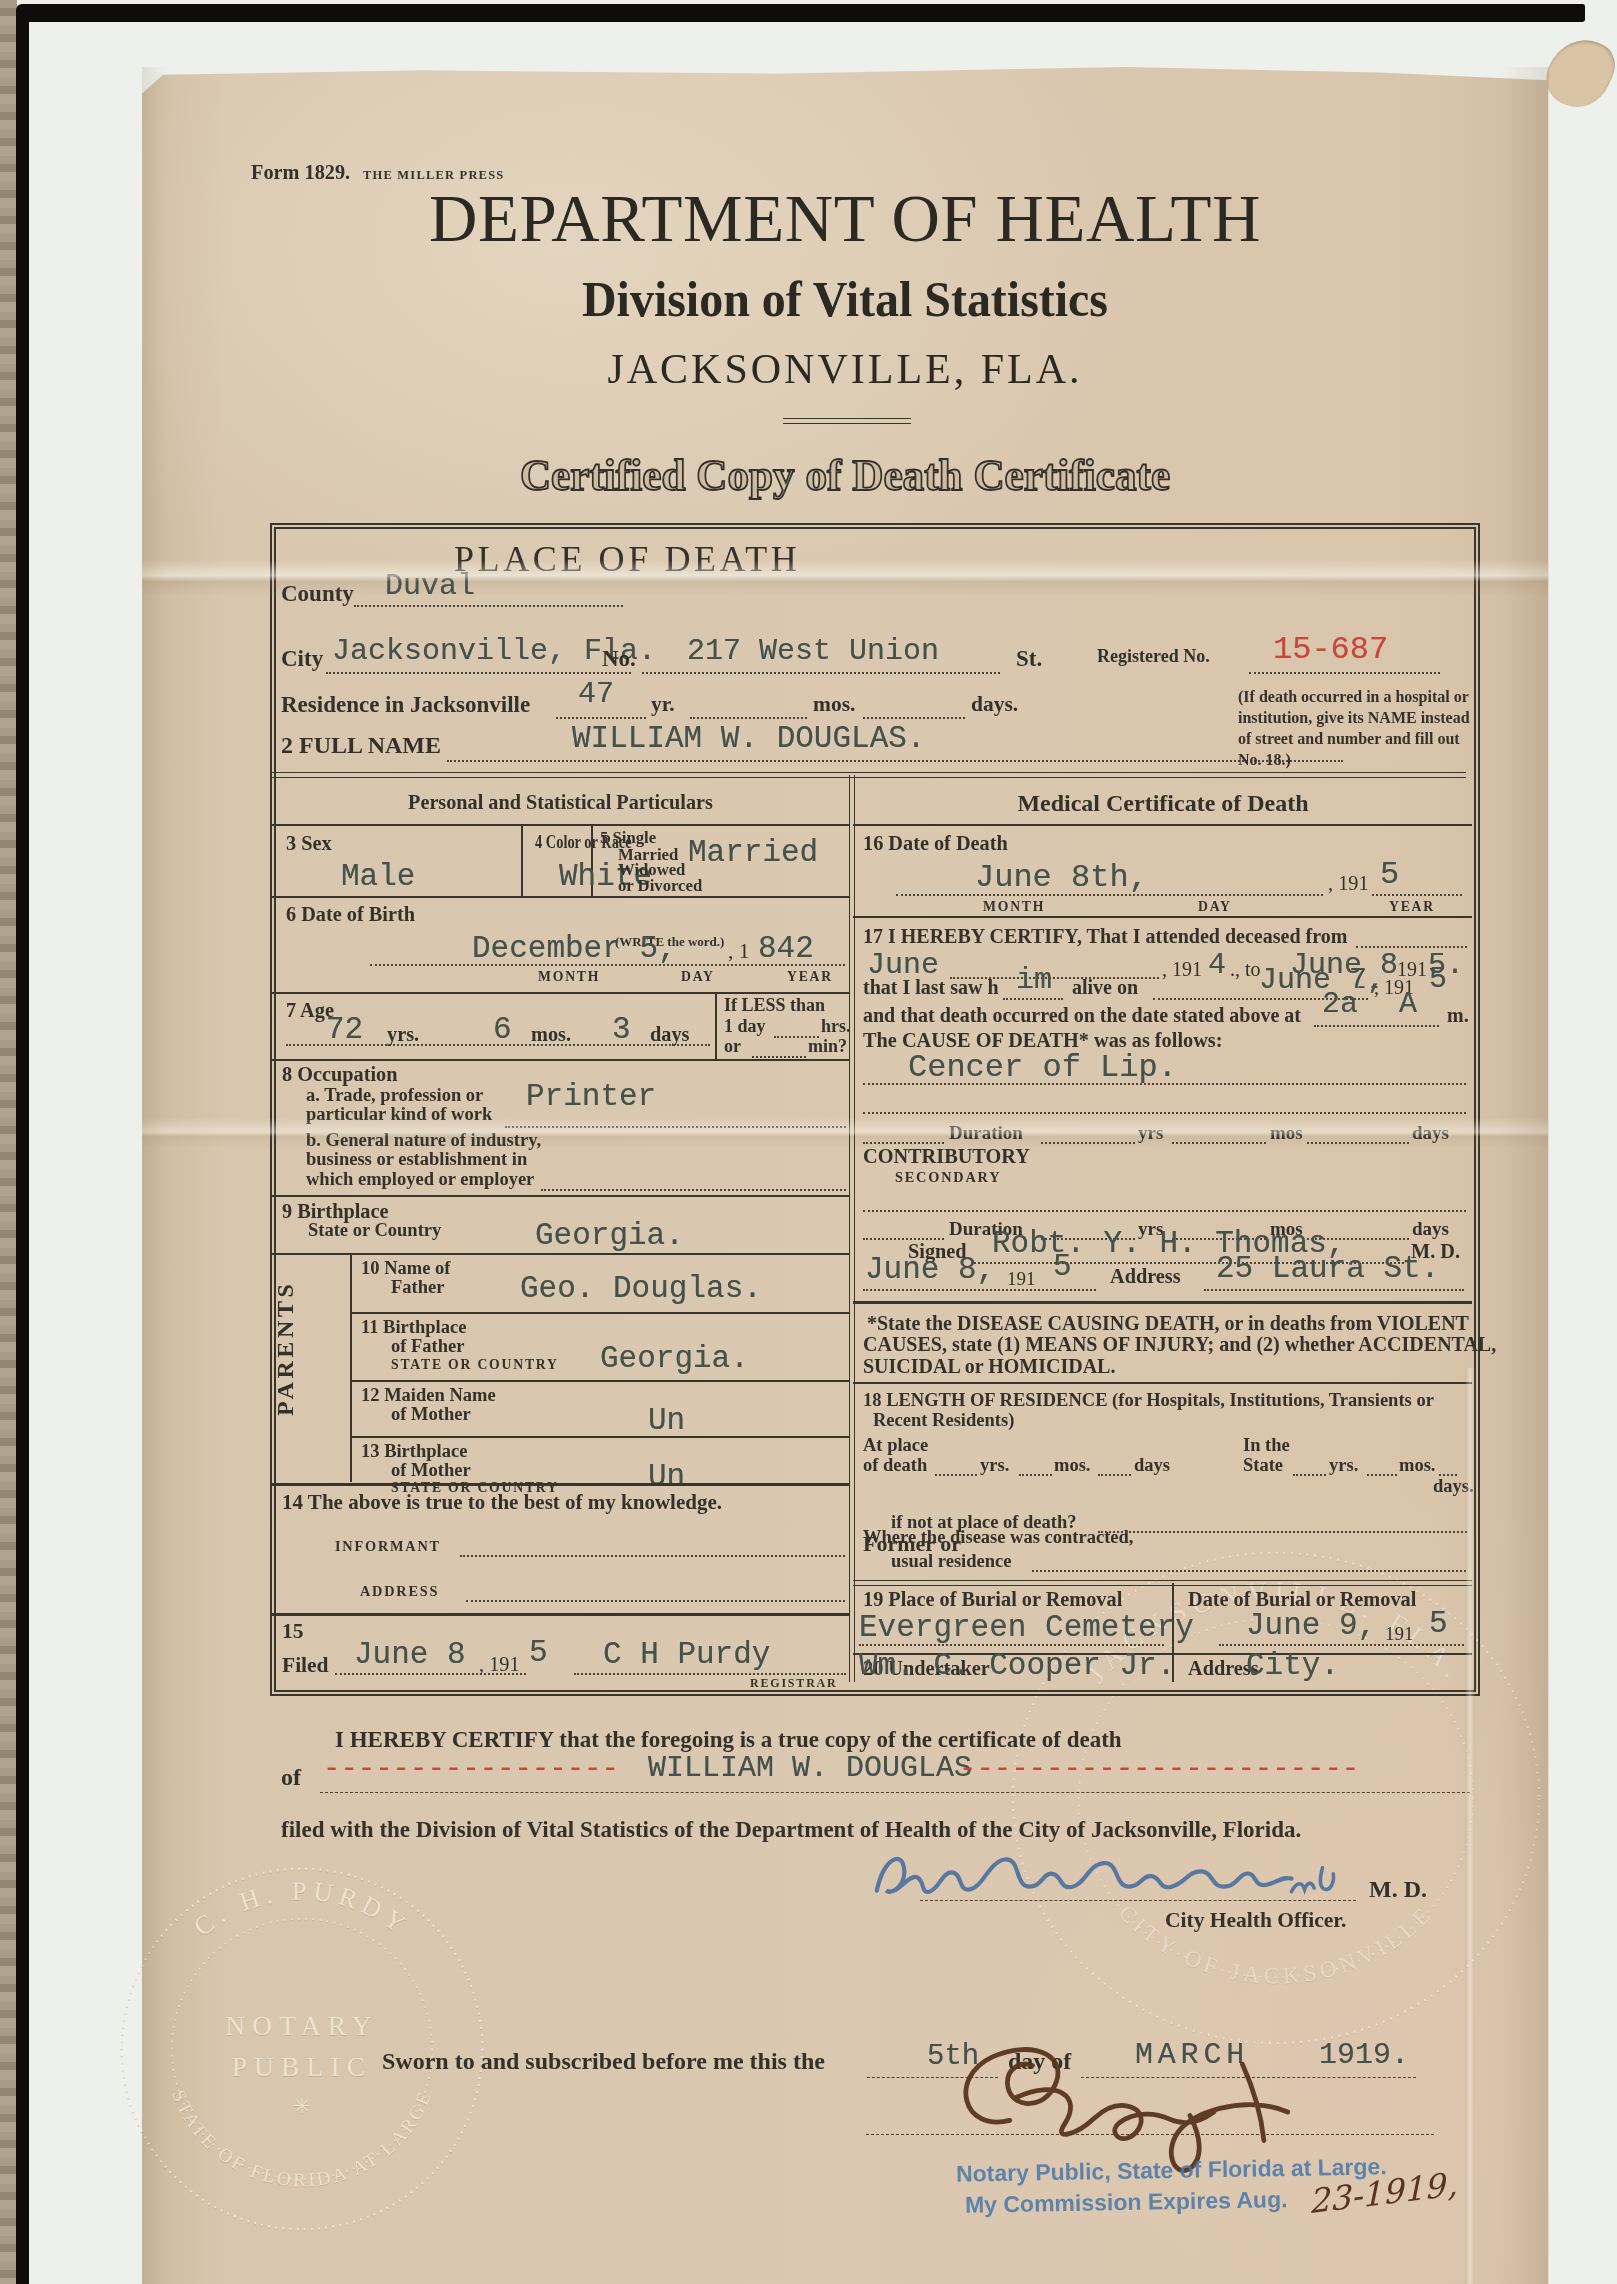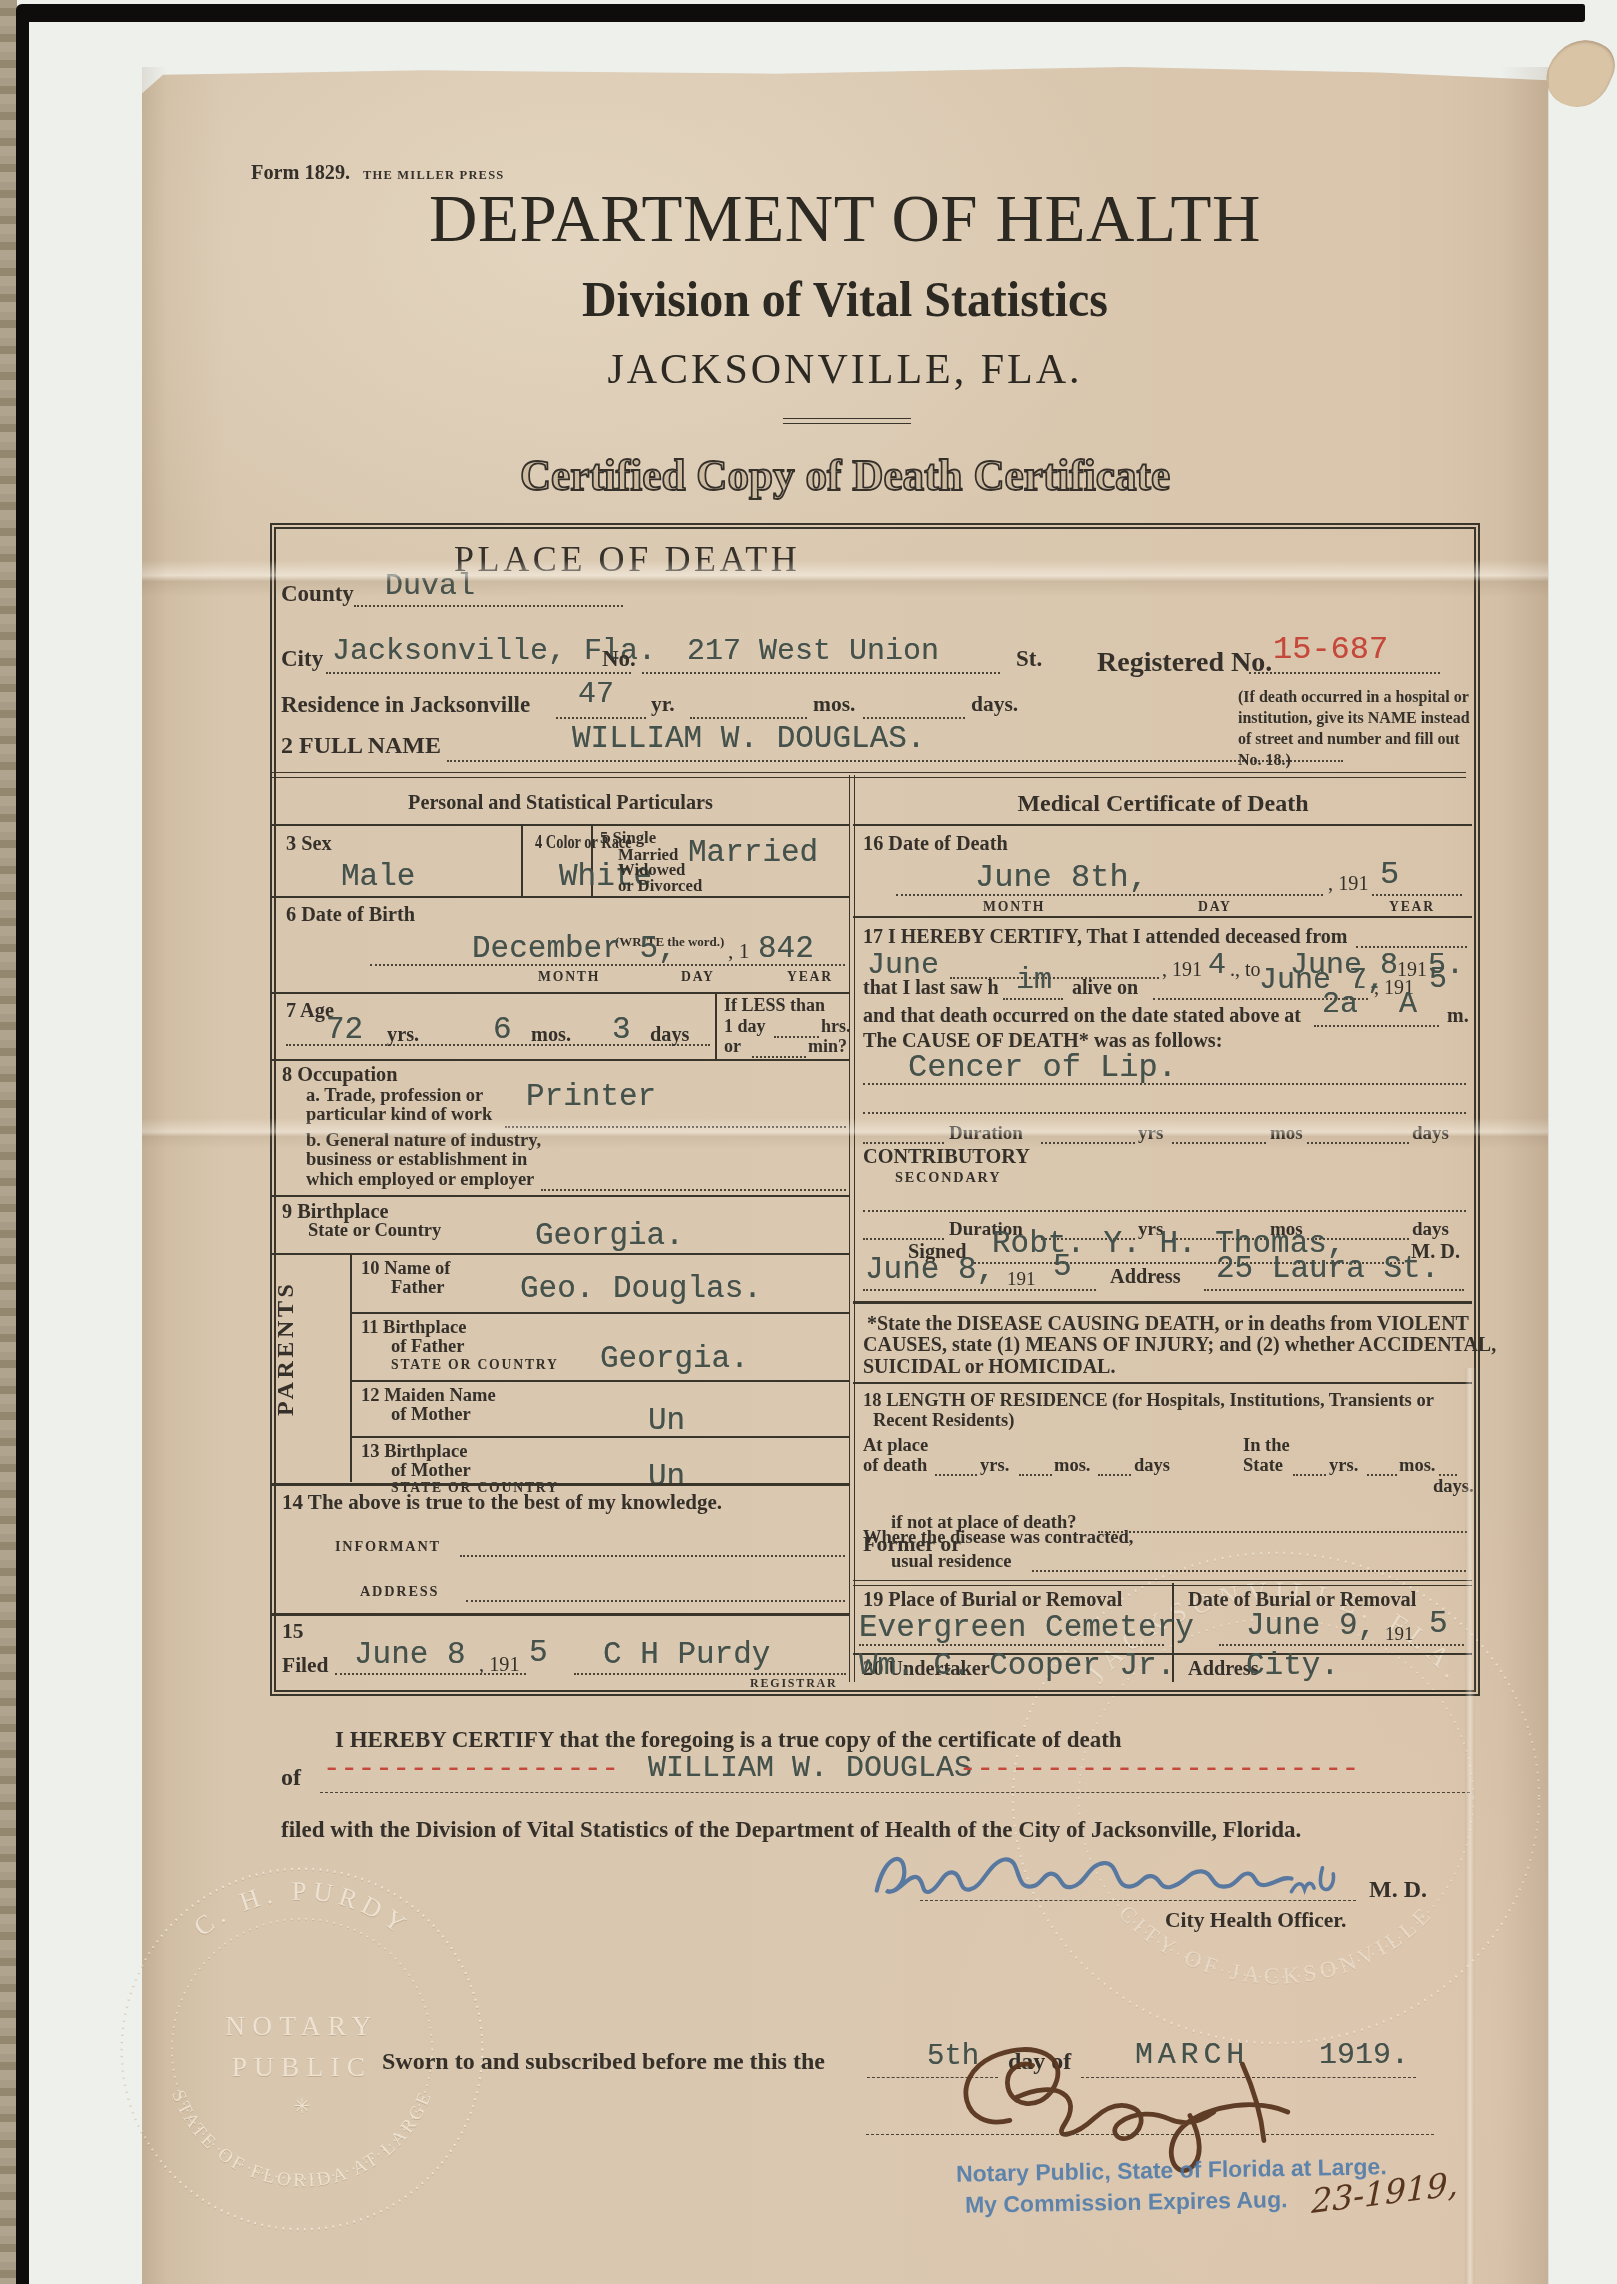--- a/index.html
+++ b/index.html
@@ -85,21 +85,21 @@
 <div class="ab dl" style="left:354px;top:605px;width:269px;"></div>
 <span class="ab t" style="left:385px;top:569px;">Duval</span>
 
 <span class="ab p" style="left:281px;top:646px;font-size:23px;">City</span>
 <div class="ab dl" style="left:326px;top:672px;width:305px;"></div>
 <span class="ab t" style="left:332px;top:634px;">Jacksonville, Fla.</span>
 <span class="ab p" style="left:602px;top:646px;font-size:23px;">No.</span>
 <div class="ab dl" style="left:642px;top:672px;width:358px;"></div>
 <span class="ab t" style="left:687px;top:634px;">217 West Union</span>
 <span class="ab p" style="left:1016px;top:646px;font-size:23px;">St.</span>
-<span class="ab p" style="left:1097px;top:646px;font-size:28px;">Registered No.</span>
+<span class="ab p" style="left:1097px;top:646px;font-size:18px;">Registered No.</span>
 <div class="ab dl" style="left:1249px;top:672px;width:191px;"></div>
 <span class="ab t tr" style="left:1273px;top:631px;font-size:32px;">15-687</span>
 
 <span class="ab p" style="left:281px;top:692px;font-size:23px;">Residence in Jacksonville</span>
 <div class="ab dl" style="left:556px;top:717px;width:90px;"></div>
 <span class="ab t" style="left:578px;top:677px;text-align:right;">47</span>
 <span class="ab p" style="left:651px;top:692px;font-size:21.5px;">yr.</span>
 <div class="ab dl" style="left:690px;top:717px;width:117px;"></div>
 <span class="ab p" style="left:813px;top:692px;font-size:21.5px;">mos.</span>
 <div class="ab dl" style="left:863px;top:717px;width:102px;"></div>

